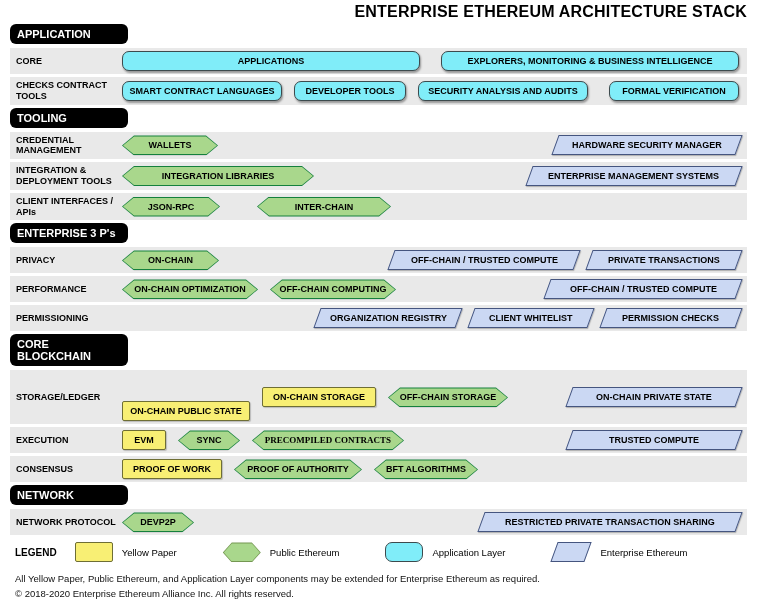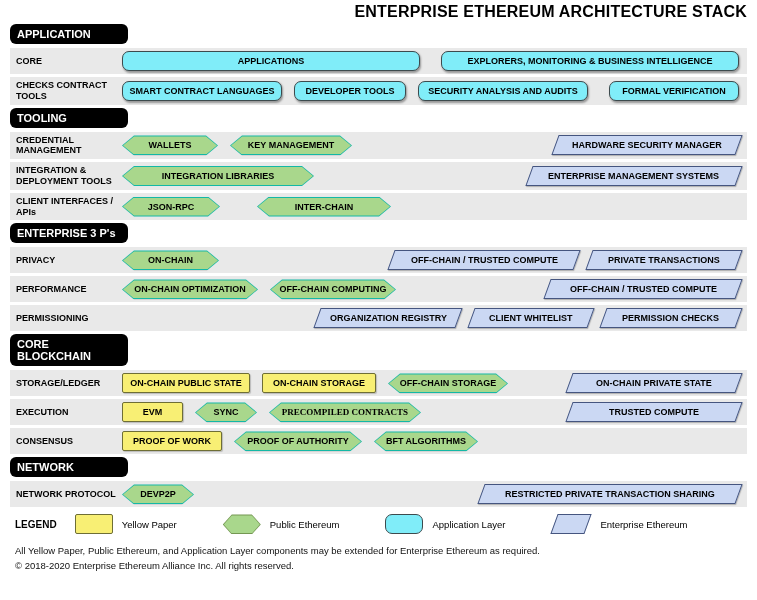--- a/index.html
+++ b/index.html
@@ -11,21 +11,21 @@
   .band { display:flex; align-items:center; background:#e9e9e9; padding:3px 8px 3px 0;
     margin-bottom:3px; min-height:20px; box-sizing:border-box; }
   .row-label { width:112px; flex:0 0 112px; padding-left:6px; box-sizing:border-box;
     font-size:9px; font-weight:bold; color:#000; line-height:1.2; }
   .items { flex:1; display:flex; align-items:center; gap:12px; min-width:0; }
   .shape { flex:0 0 auto; height:20px; box-sizing:border-box; font-size:9px; font-weight:bold;
     color:#000; text-align:center; }
   .box { display:flex; align-items:center; justify-content:center; border:1px solid #3c3c3c; padding:0 4px; }
   .cyan { background:var(--cyan); border-radius:7px; border-color:#3d4a4d; box-shadow:1px 1.5px 2px rgba(0,0,0,.35); }
   .yellow { background:var(--yellow); border-radius:2px; border-color:#6e6e35; box-shadow:1px 1px 1px rgba(0,0,0,.2); }
-  .hex { position:relative; background:#14b8a6;
+  .hex { position:relative; background:#15803d;
     clip-path:polygon(12px 0, calc(100% - 12px) 0, 100% 50%, calc(100% - 12px) 100%, 12px 100%, 0 50%);
     filter:drop-shadow(1px 1px 1px rgba(0,0,0,.25)); }
   .hex-inner { position:absolute; inset:1px; background:var(--green);
     clip-path:polygon(11px 0, calc(100% - 11px) 0, 100% 50%, calc(100% - 11px) 100%, 11px 100%, 0 50%);
     display:flex; align-items:center; justify-content:center; }
   .para { transform:skewX(-20deg); background:var(--blue); border:1px solid #45557f;
     display:flex; align-items:center; justify-content:center; box-shadow:1px 1px 1px rgba(0,0,0,.25); }
   .para > span { display:block; transform:skewX(20deg); white-space:nowrap; }
   .legend { display:flex; align-items:center; margin:4px 0 0 5px; height:26px; }
   .legend-title { font-size:10px; font-weight:bold; margin-right:18px; }
@@ -66,25 +66,20 @@
       </div>
       <div class="section-header">TOOLING</div>
       <div class="band">
         <div class="row-label">CREDENTIAL MANAGEMENT</div>
         <div class="items">
           <div class="shape hex" style="width: 96px;">
             <div class="hex-inner">
               <span>WALLETS</span>
             </div>
           </div>
-          <div class="shape hex" style="width: 122px;">
-            <div class="hex-inner">
-              <span>KEY MANAGEMENT</span>
-            </div>
-          </div>
           <div class="shape para" style="width: 184px; margin-left: auto;">
             <span>HARDWARE SECURITY MANAGER</span>
           </div>
         </div>
       </div>
       <div class="band">
         <div class="row-label">INTEGRATION &amp; DEPLOYMENT TOOLS</div>
         <div class="items">
           <div class="shape hex" style="width: 192px;">
             <div class="hex-inner">
@@ -157,36 +152,36 @@
           </div>
           <div class="shape para" style="width: 136px;">
             <span>PERMISSION CHECKS</span>
           </div>
         </div>
       </div>
       <div class="section-header">CORE BLOCKCHAIN</div>
       <div class="band">
         <div class="row-label">STORAGE/LEDGER</div>
         <div class="items">
-          <div class="shape box yellow" style="width: 128px;">ON-CHAIN PUBLIC STATE</div>
+          <div class="shape box yellow" style="width: 128px; margin-top: 28px;">ON-CHAIN PUBLIC STATE</div>
           <div class="shape box yellow" style="width: 114px;">ON-CHAIN STORAGE</div>
           <div class="shape hex" style="width: 120px;">
             <div class="hex-inner">
               <span>OFF-CHAIN STORAGE</span>
             </div>
           </div>
           <div class="shape para" style="width: 170px; margin-left: auto;">
             <span>ON-CHAIN PRIVATE STATE</span>
           </div>
         </div>
       </div>
       <div class="band">
         <div class="row-label">EXECUTION</div>
         <div class="items">
-          <div class="shape box yellow" style="width: 61px;">EVM</div>
+          <div class="shape box yellow" style="width: 44px;">EVM</div>
           <div class="shape hex" style="width: 62px;">
             <div class="hex-inner">
               <span>SYNC</span>
             </div>
           </div>
           <div class="shape hex" style="width: 152px; font-family: Liberation Serif, serif;">
             <div class="hex-inner">
               <span>PRECOMPILED CONTRACTS</span>
             </div>
           </div>

